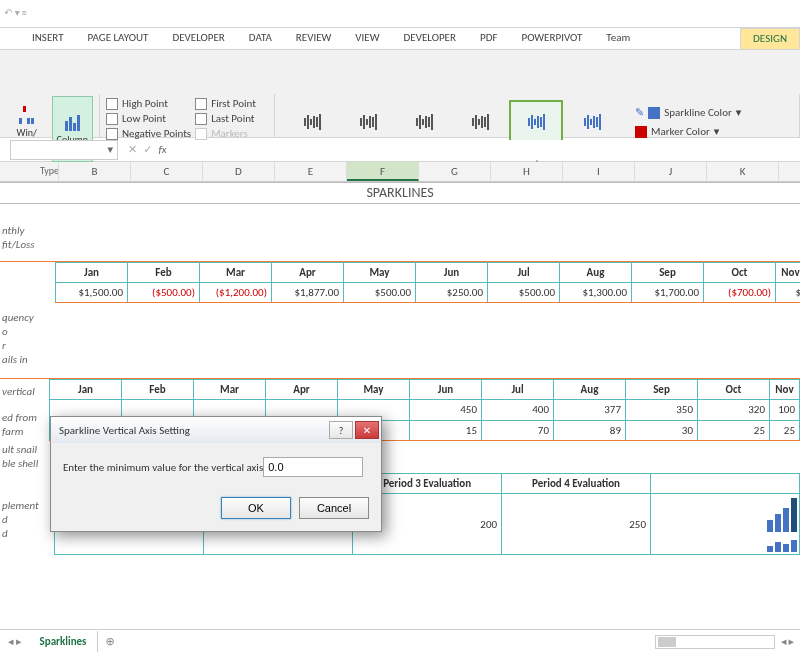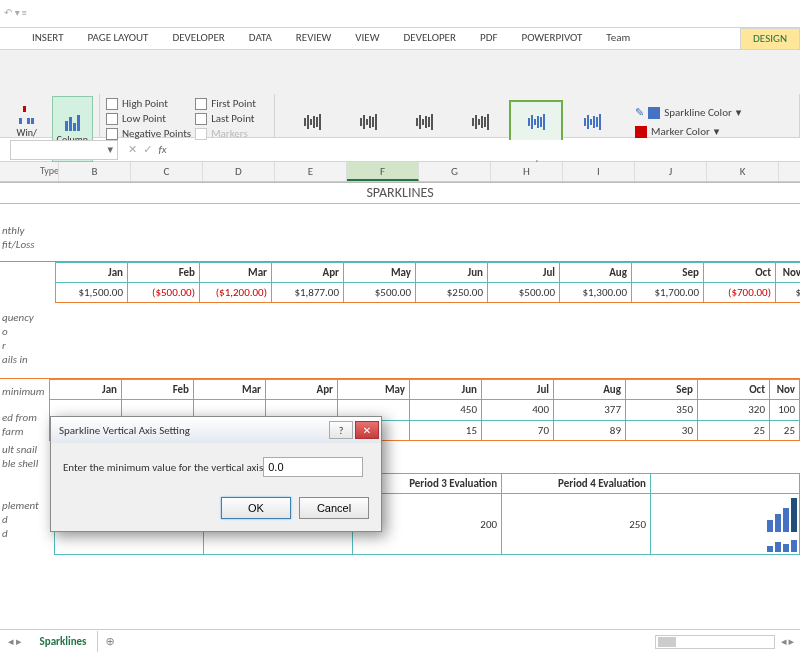--- a/index.html
+++ b/index.html
@@ -51,21 +51,21 @@
   .col-headers { height:20px; display:flex; background:#f3f3f3; border-bottom:1px solid #ccc; }
   .ch { border-right:1px solid #ddd; text-align:center; font-size:11px; color:#555; line-height:20px; }
   .ch.sel { background:#d3e5c9; border-bottom:2px solid #217346; }
   
   
   .sheet { position: relative; height: 440px; overflow:hidden; }
   .title-row { height: 22px; background:#fff; border-top:1px solid #bbb; border-bottom:1px solid #bbb; text-align:center; font-size:14px; line-height:20px; color:#555; }
   
   table.data { border-collapse: collapse; width: 100%; table-layout:fixed; }
   table.data td, table.data th { border:1px solid #5bb; font-size:11px; padding:2px 4px; height:20px; overflow:hidden; white-space:nowrap; }
-  table.data th { font-weight:bold; text-align:right; background:#fff; }
+  table.data th { font-weight:bold; text-align:center; background:#fff; }
   table.data td.num { text-align:right; }
   table.data td.neg { color:#c00; }
   table.data tr.bottom-orange td { border-bottom:1px solid #ed7d31; }
   
   .partial-left { width:58px; color:#666; font-style:italic; font-size:11px; line-height:14px; padding:2px; }
   
   .sparkline-cell { display:flex; align-items:flex-end; gap:2px; padding:2px; justify-content:flex-end; height:40px; }
   .sparkline-cell span { width:6px; background:#4472c4; }
   
   
@@ -342,21 +342,21 @@
       <div>o</div>
       <div>r</div>
       <div>ails in</div>
     </div>
   </div>
 
   <div style="height:10px;border-bottom:1px solid #ed7d31"></div>
 
   <div style="display:flex">
     <div class="partial-left" style="padding-top:6px">
-      <div>minimum</div>
+      <div>vertical</div>
       <div style="height:12px"></div>
       <div>ed from</div>
       <div> farm</div>
     </div>
     <table class="data" style="flex:1">
       <colgroup>
           <col style="width:72px">
           <col style="width:72px">
           <col style="width:72px">
           <col style="width:72px">

